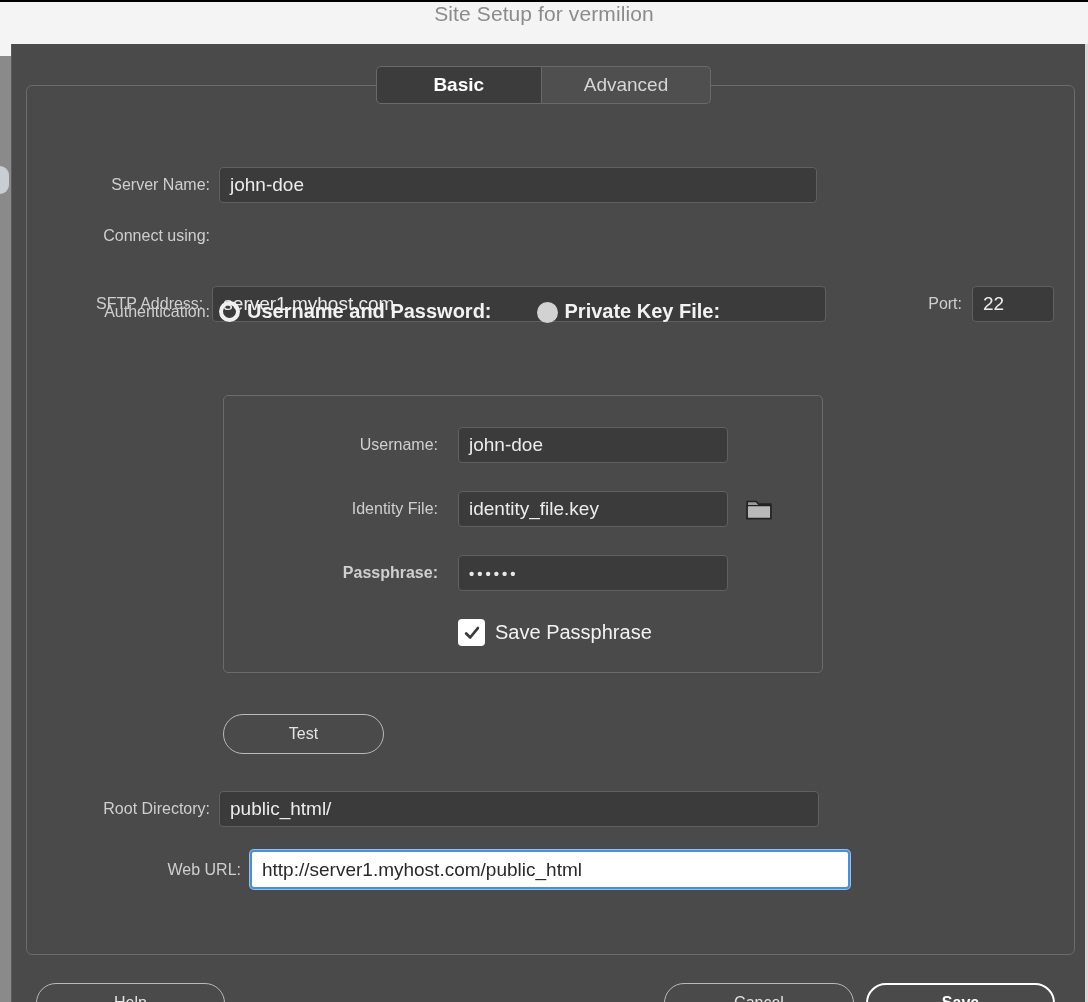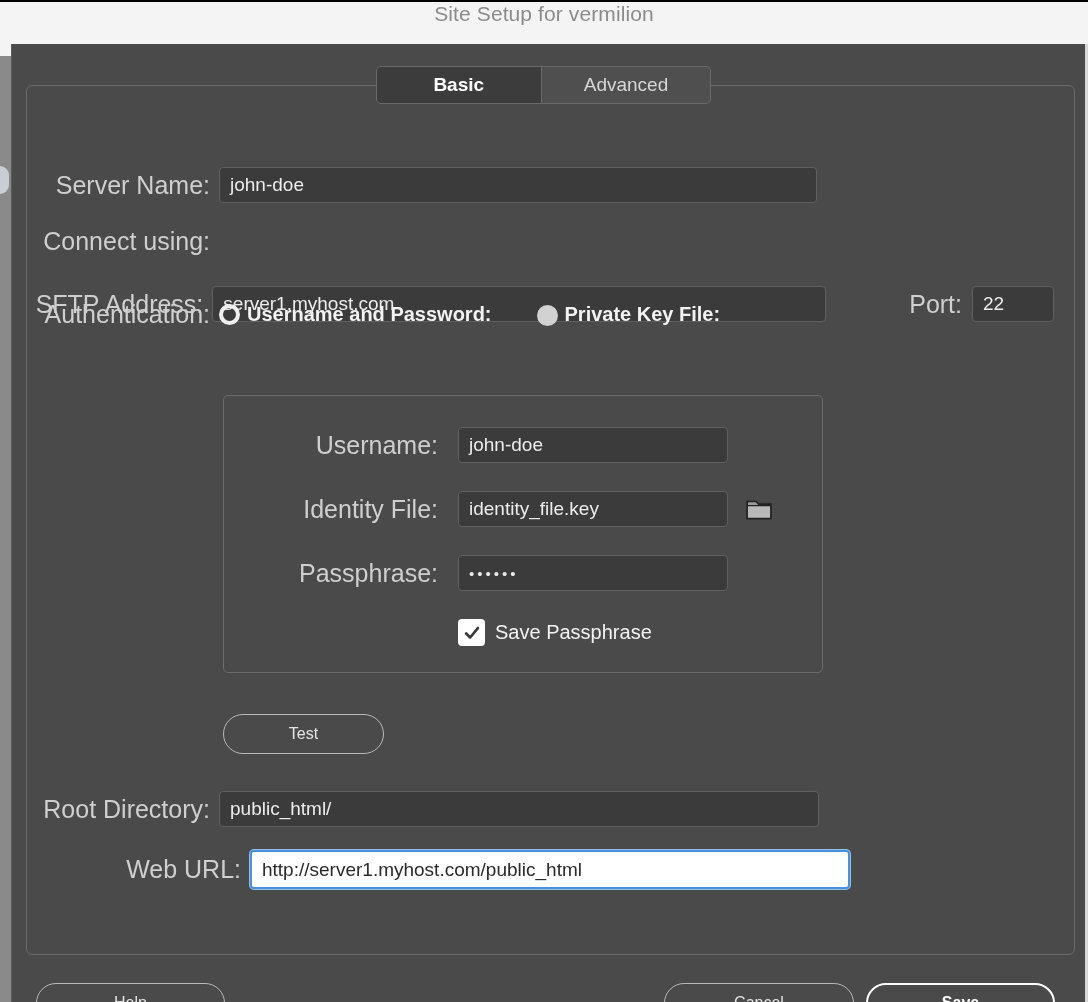--- a/index.html
+++ b/index.html
@@ -124,21 +124,21 @@
     box-sizing: border-box;
   }
 
   .row {
     position: absolute;
     display: flex;
     align-items: center;
   }
 
   .flabel {
-    font-size: 25px;
+    font-size: 16px;
     color: #cfcfcf;
     text-align: right;
     white-space: nowrap;
   }
 
   .field {
     box-sizing: border-box;
     background: #3b3b3b;
     border: 1px solid #606060;
     border-radius: 4px;
@@ -346,21 +346,21 @@
       <div class="flabel" style="width:215px;">Identity File:</div>
       <div class="field sub-field" style="margin-left:20px;">identity_file.key</div>
       <span class="folder-icon">
         <svg viewBox="0 0 26 24" width="26" height="24">
           <path d="M1.2 4.5 h9 l2.4 2.6 h12.2 v14.4 h-23.6 z" fill="#9b9b9b" stroke="#222222" stroke-width="1.6"></path>
           <path d="M1.2 8.6 h23.6 v12.9 h-23.6 z" fill="#b9b9b9" stroke="#222222" stroke-width="1.4"></path>
         </svg>
       </span>
     </div>
 
-    <div class="row" style="left:211px; top:511px; width:600px;">
+    <div class="row" style="left:211px; top:511px; width:600px;font-weight:bold;">
       <div class="flabel" style="width:215px;">Passphrase:</div>
       <div class="field sub-field dots" style="margin-left:20px;">••••••</div>
     </div>
 
     <div class="checkbox-row">
       <span class="checkbox">
         <svg viewBox="0 0 20 20" width="18" height="18">
             <path d="M3.5 10.5 L8 15 L16.5 4.5" stroke="#3a3a3a" stroke-width="3" fill="none" stroke-linecap="round" stroke-linejoin="round"></path>
           </svg>
       </span>

